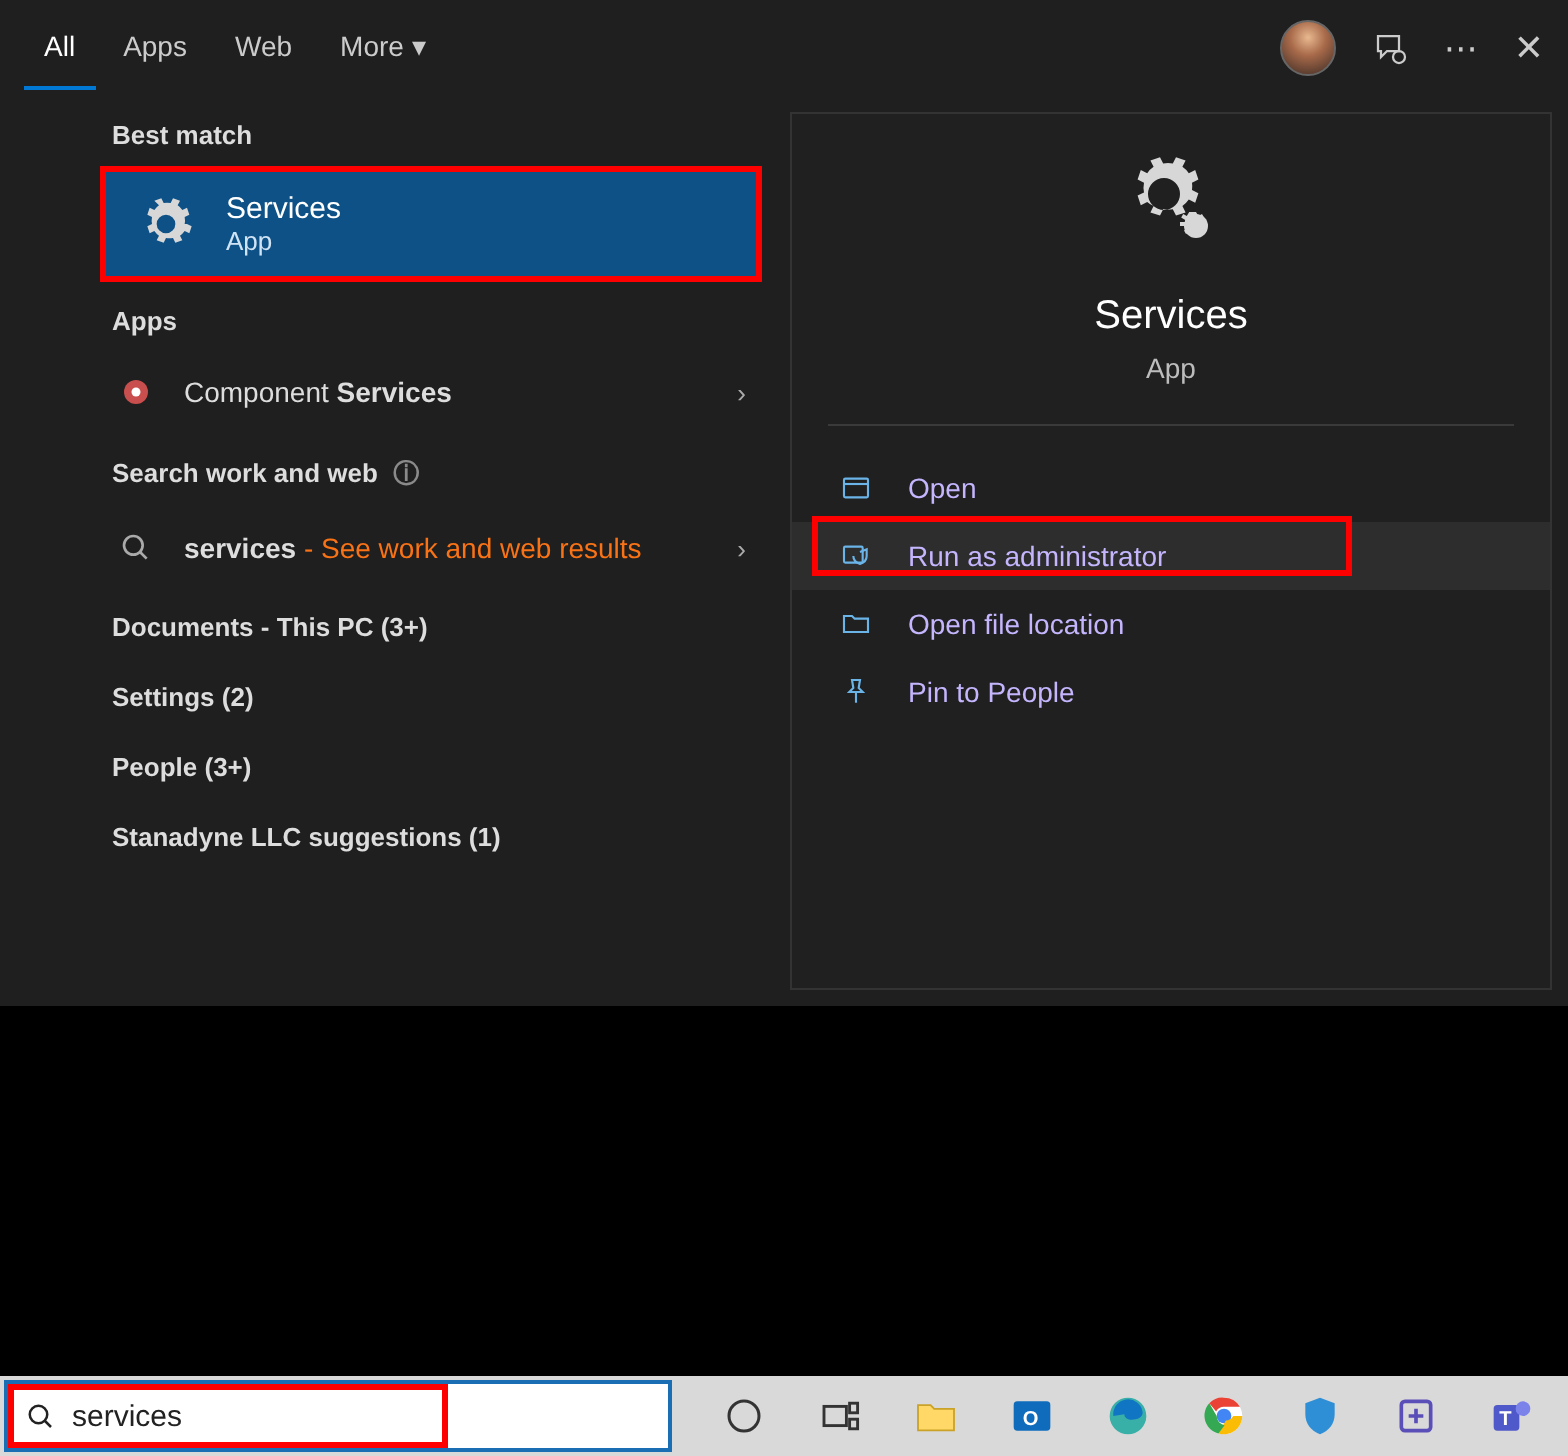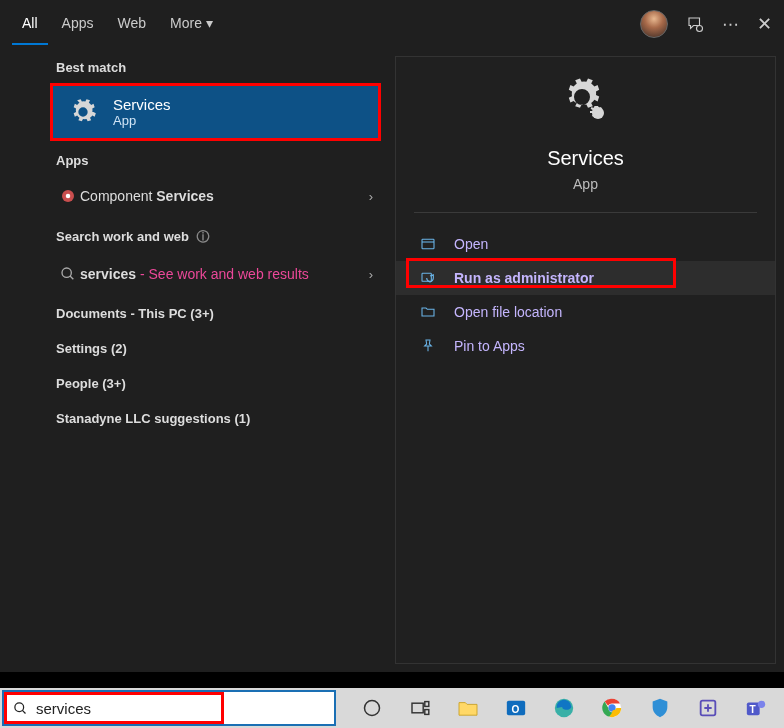--- a/index.html
+++ b/index.html
@@ -1,46 +1,46 @@
 <!DOCTYPE html>
 <html><head>
 <meta charset="utf-8">
 <style>
 * { margin: 0; padding: 0; box-sizing: border-box; font-family: "Segoe UI", sans-serif; }
 body { width: 784px; height: 728px; background: #000; overflow: hidden; position: relative; }
-.search-window { position: absolute; top: 0; left: 0; width: 784px; height: 672px; background: #1f1f1f; display: flex; flex-direction: column; }
+.search-window { position: absolute; top: 0; left: 0; width: 784px; height: 503px; background: #1f1f1f; display: flex; flex-direction: column; }
 .tabs { display: flex; align-items: center; height: 48px; padding: 0 12px; gap: 4px; background: #1f1f1f; }
 .tab { color: #cbcbcb; font-size: 14px; padding: 12px 10px; cursor: pointer; border-bottom: 2px solid transparent; }
 .tab.active { color: #fff; border-bottom: 2px solid #0078d4; }
 .tab.more { display: flex; align-items: flex-start; gap: 4px; }
 .tabs-spacer { flex: 1; }
 .tabs-right { display: flex; align-items: center; gap: 18px; }
 .avatar { width: 28px; height: 28px; border-radius: 50%; background: radial-gradient(circle at 50% 30%, #e8b890 0%, #a86a4a 40%, #3a2a24 100%); border: 1px solid #666; }
 .hdr-icon { color: #cbcbcb; font-size: 17px; cursor: pointer; }
 .body { flex: 1; display: flex; margin-left: 44px; }
 .left { width: 343px; background: #1f1f1f; overflow-y: auto; }
 .section-hdr { color: #ddd; font-size: 13px; font-weight: 600; padding: 12px 12px 8px; }
 .best-match { display: flex; align-items: center; gap: 14px; padding: 10px 14px; background: #0d5186; border: 3px solid #ff0000; margin: 0 6px; cursor: pointer; }
 .gear-box { width: 32px; height: 32px; display: flex; align-items: center; justify-content: center; }
 .bm-title { color: #fff; font-size: 15px; font-weight: 500; }
 .bm-sub { color: #d0e4f5; font-size: 13px; }
-.list-row { display: flex; align-items: center; gap: 2px; padding: 10px 14px; color: #ddd; font-size: 14px; cursor: pointer; position: relative; }
+.list-row { display: flex; align-items: center; gap: 14px; padding: 10px 14px; color: #ddd; font-size: 14px; cursor: pointer; position: relative; }
 .row-icon { width: 20px; height: 20px; display: flex; align-items: center; justify-content: center; color: #aaa; }
 .chev { position: absolute; right: 14px; color: #aaa; font-size: 13px; }
-.muted { color: #ec4899; }
+.muted { color: #f97316; }
 .info-ic { color: #8a8a8a; margin-left: 4px; }
 .bold { font-weight: 600; }
 .right { flex: 1; background: #202020; padding: 20px 0 0 0; display: flex; flex-direction: column; border: 1px solid #333; margin: 8px; }
 .preview-top { display: flex; flex-direction: column; align-items: center; padding-bottom: 20px; border-bottom: 1px solid #3a3a3a; margin: 0 18px; }
 .big-gear { width: 48px; height: 48px; margin-bottom: 22px; }
 .prev-title { color: #fff; font-size: 20px; font-weight: 400; margin-bottom: 6px; }
 .prev-sub { color: #bcbcbc; font-size: 14px; }
 .actions { padding: 14px 0; }
 .action { display: flex; align-items: center; gap: 16px; padding: 9px 24px; color: #c4b5fd; font-size: 14px; cursor: pointer; position: relative; }
-.action.selected-full { position: relative; font-weight: bold; }
+.action.selected-full { position: relative; }
 .action.selected-full .redbox { position: absolute; left: 10px; top: -3px; width: 270px; height: 30px; border: 3px solid #ff0000; pointer-events: none; }
 .act-icon { width: 18px; color: #6ab4e8; font-size: 15px; text-align: center; }
 .taskbar { position: absolute; left: 0; bottom: 0; width: 784px; height: 40px; background: #d9d9d9; display: flex; align-items: center; }
 .search-box { display: flex; align-items: center; height: 36px; margin: 2px; border: 2px solid #1a6fb4; background: #fff; }
 .search-seg1 { display: flex; align-items: center; width: 220px; height: 100%; border: 3px solid #ff0000; padding-left: 6px; gap: 8px; }
 .search-seg2 { width: 110px; height: 100%; background: #fff; }
 .search-ic { color: #333; font-size: 15px; }
 .search-text { font-size: 15px; color: #222; }
 .tb-icons { display: flex; align-items: center; gap: 0; margin-left: 10px; }
 .tb-ic { width: 48px; height: 40px; display: flex; align-items: center; justify-content: center; font-size: 18px; cursor: pointer; }
@@ -163,21 +163,21 @@
               </svg>
           </span>
           <span>Open file location</span>
         </div>
         <div class="action">
           <span class="act-icon">
             <svg width="16" height="16" viewBox="0 0 24 24" fill="none" stroke="#6ab4e8" stroke-width="1.6">
                 <path d="M9 3h6l-1 6 3 3H7l3-3z M12 12v8"></path>
               </svg>
           </span>
-          <span>Pin to Apps</span>
+          <span>Pin to People</span>
         </div>
       </div>
     </div>
   </div>
 </div>
 
 <div class="taskbar">
   <div class="search-box">
     <div class="search-seg1">
       <span class="search-ic">

